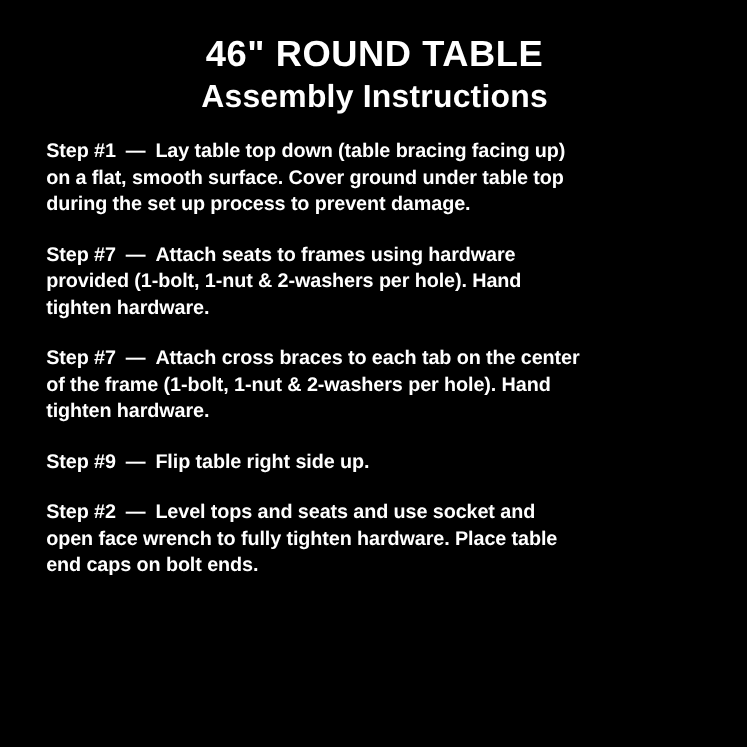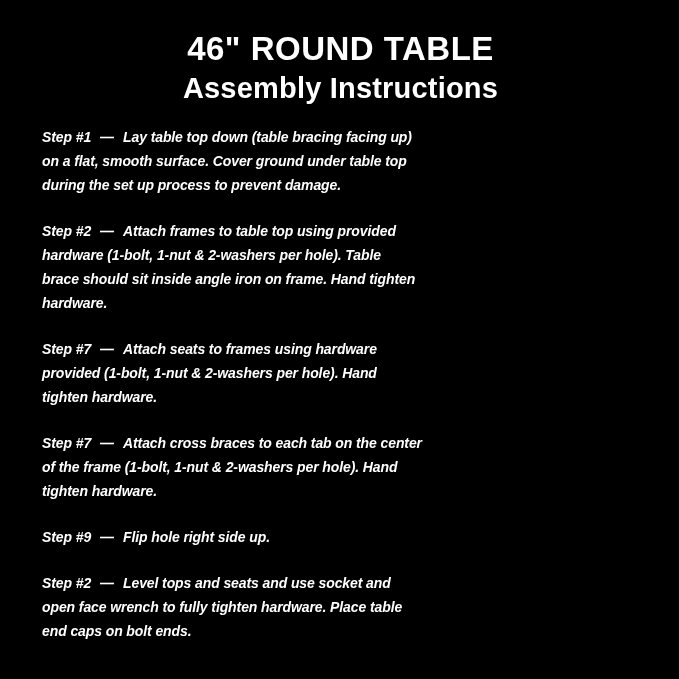--- a/index.html
+++ b/index.html
@@ -33,25 +33,24 @@
     margin: 4px 0 0 0;
     font-size: 29px;
     line-height: 1.15;
     letter-spacing: 0.2px;
   }
   .steps {
     margin: 0;
   }
   p.step {
     margin: 0 0 22px 0;
-    font-size: 14px;
+    font-size: 18px;
     line-height: 24px;
     letter-spacing: -0.1px;
     white-space: pre-line;
-    font-style: italic;
   }
   .step-sep {
     display: inline-block;
     margin: 0 9px;
     white-space: normal;
   }
 </style>
 </head>
 <body>
 
@@ -61,33 +60,29 @@
     <h1 class="title">46" ROUND TABLE</h1>
     <h2 class="subtitle">Assembly Instructions</h2>
   </header>
 
   <div class="steps">
 
     <p class="step"><span>Step #1</span><span class="step-sep">—</span><span>Lay table top down (table bracing facing up)
 on a flat, smooth surface. Cover ground under table top
 during the set up process to prevent damage.</span></p>
 
-    <p class="step"><span>Step #2</span><span class="step-sep">—</span><span>Attach frames to table top using provided
-hardware (1-bolt, 1-nut &amp; 2-washers per hole). Table
-brace should sit inside angle iron on frame. Hand tighten
-hardware.</span></p>
 
     <p class="step"><span>Step #7</span><span class="step-sep">—</span><span>Attach seats to frames using hardware
 provided (1-bolt, 1-nut &amp; 2-washers per hole). Hand
 tighten hardware.</span></p>
 
     <p class="step"><span>Step #7</span><span class="step-sep">—</span><span>Attach cross braces to each tab on the center
 of the frame (1-bolt, 1-nut &amp; 2-washers per hole). Hand
 tighten hardware.</span></p>
 
-    <p class="step"><span>Step #9</span><span class="step-sep">—</span><span>Flip hole right side up.</span></p>
+    <p class="step"><span>Step #9</span><span class="step-sep">—</span><span>Flip table right side up.</span></p>
 
     <p class="step"><span>Step #2</span><span class="step-sep">—</span><span>Level tops and seats and use socket and
 open face wrench to fully tighten hardware. Place table
 end caps on bolt ends.</span></p>
 
   </div>
 </div>
 
 </body></html>

